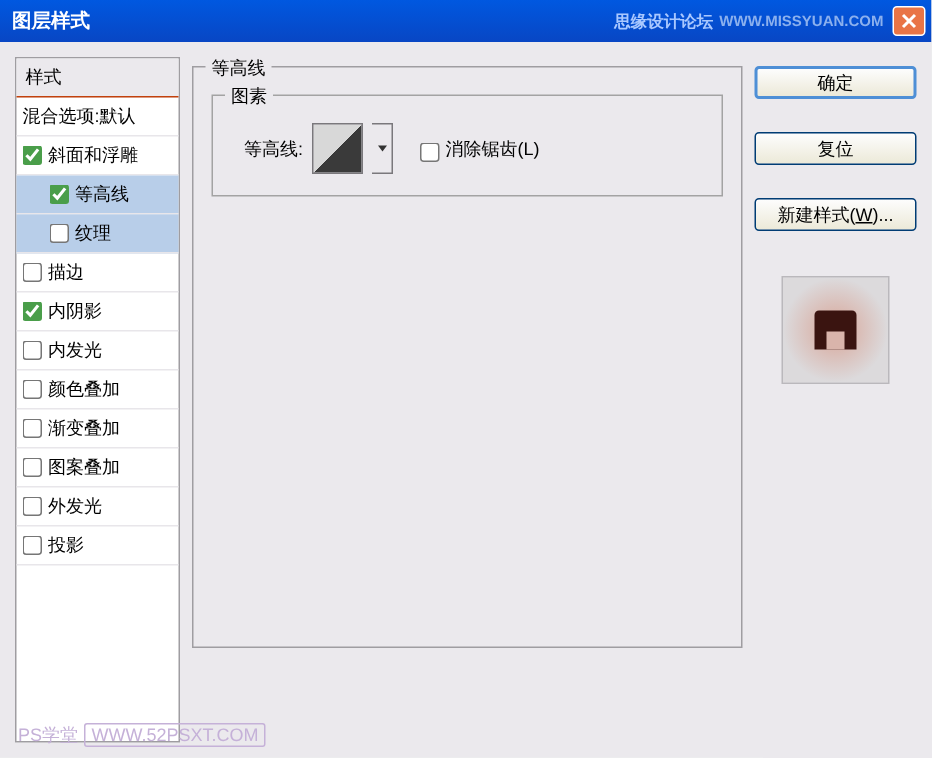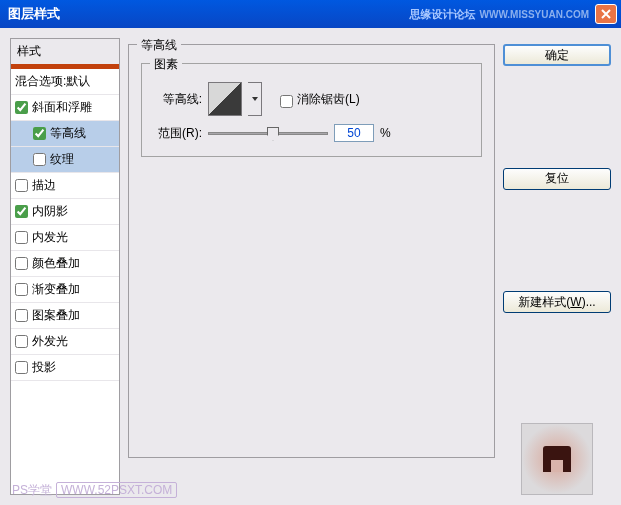--- a/index.html
+++ b/index.html
@@ -8,21 +8,21 @@
     .titlebar { background: linear-gradient(to bottom, #0058e0, #0846c4); height: 28px; display: flex; align-items: center; padding: 0 4px 0 8px; color: #fff; font-weight: bold; }
     .titlebar-title { flex: 1; font-size: 13px; }
     .titlebar-brand { color: #a9c8ff; font-size: 11px; margin-right: 4px; text-align: center; }
     .titlebar-url { color: #8bb0ee; font-size: 10px; margin-right: 6px; }
     .close-btn { width: 22px; height: 20px; background: #e97446; border: 1px solid #fff; border-radius: 3px; display: flex; align-items: center; justify-content: center; cursor: pointer; }
     .close-btn svg { width: 12px; height: 12px; }
     
     .dialog-body { background: #ebe9ed; height: 477px; padding: 10px; display: flex; gap: 8px; position: relative; }
     
     .styles-panel { width: 110px; border: 1px solid #9f9da1; background: #fff; }
-    .styles-header { background: #ebe9ed; padding: 4px 6px; border-bottom: 5px solid #c2410c; }
+    .styles-header { background: #ebe9ed; padding: 4px 6px; border-bottom: 1px solid #c2410c; }
     .style-item { display: flex; align-items: center; padding: 4px 4px; border-bottom: 1px solid #e8e6ea; cursor: pointer; gap: 4px; }
     .style-item.child { padding-left: 22px; }
     .style-item.selected { background: #b8cee9; }
     .style-item input { width: 13px; height: 13px; accent-color: #4a9e4a; }
     .style-item span { white-space: nowrap; }
     
     .content-panel { flex: 1; }
     .fieldset { border: 1px solid #9f9da1; padding: 10px 12px 300px; position: relative; margin-top: 6px; }
     .fieldset-label { position: absolute; top: -8px; left: 8px; background: #ebe9ed; padding: 0 4px; }
     .inner-fieldset { border: 1px solid #a3a3a3; padding: 10px 10px 14px; position: relative; margin-top: 8px; }
@@ -32,21 +32,21 @@
     .row-label { width: 50px; text-align: right; }
     .contour-preview { width: 34px; height: 34px; border: 1px solid #7a787c; background: linear-gradient(135deg, #d8d8d8 50%, #3a3a3a 50%); position: relative; cursor: pointer; }
     .contour-dropdown { width: 14px; height: 34px; border: 1px solid #7a787c; border-left: none; background: #ebe9ed; display: flex; align-items: center; justify-content: center; cursor: pointer; }
     .contour-dropdown svg { width: 8px; height: 8px; }
     .checkbox-label { display: flex; align-items: flex-end; gap: 4px; }
     
     .slider-track { width: 120px; height: 3px; background: #a8a6aa; position: relative; border: 1px solid #888; }
     .slider-thumb { position: absolute; left: 58px; top: -6px; width: 12px; height: 14px; background: #ebe9ed; border: 1px solid #666; cursor: pointer; clip-path: polygon(0 0, 100% 0, 100% 60%, 50% 100%, 0 60%); }
     .num-input { width: 40px; height: 18px; border: 1px solid #7e9db9; background: #fff; color: #0046d5; text-align: center; padding: 1px; }
     
-    .right-panel { width: 108px; display: flex; flex-direction: column; gap: 7px; padding-top: 6px; justify-content: space-between; }
+    .right-panel { width: 108px; display: flex; flex-direction: column; gap: 22px; padding-top: 6px; }
     .win-button { height: 22px; border: 1px solid #003c74; background: linear-gradient(#fdfdfd, #ece9d8); border-radius: 3px; cursor: pointer; display: flex; align-items: center; justify-content: center; }
     .win-button.primary { border: 2px solid #4e8fd6; }
     .preview-check { display: flex; align-items: center; gap: 4px; margin-top: 6px; justify-content: center; }
     .preview-thumb { width: 72px; height: 72px; margin: 8px auto 0; background: radial-gradient(circle at center, #d9b4ab 20%, #dcdadc 70%); border: 1px solid #bab8bc; position: relative; display: flex; align-items: center; justify-content: center; }
     .preview-shape { width: 28px; height: 26px; background: #3a1410; border-radius: 3px 3px 0 0; position: relative; }
     .preview-shape::after { content: ''; position: absolute; bottom: 0; left: 8px; width: 12px; height: 12px; background: #d9b4ab; }
     
     .watermark { position: absolute; bottom: 6px; left: 12px; color: #c5b1d8; font-size: 10px; }
     .watermark span.box { border: 1px solid #c5b1d8; padding: 0 4px; border-radius: 2px; margin-left: 4px; }
     .underline { text-decoration: underline; }
@@ -133,28 +133,20 @@
             <svg viewBox="0 0 8 8">
                 <path d="M1 2 L4 6 L7 2 Z" fill="#333"></path>
               </svg>
           </div>
           <label class="checkbox-label" style="margin-left:12px">
             <input type="checkbox" style="">
             <span>消除锯齿(L)</span>
           </label>
         </div>
 
-        <div class="row">
-          <span class="row-label">范围(R):</span>
-          <div class="slider-track">
-            <div class="slider-thumb"></div>
-          </div>
-          <input class="num-input" value="50" style="">
-          <span>%</span>
-        </div>
       </div>
     </div>
   </div>
 
   <div class="right-panel">
     <button class="win-button primary">
         <span>确定</span>
       </button>
     <button class="win-button">
         <span>复位</span>

